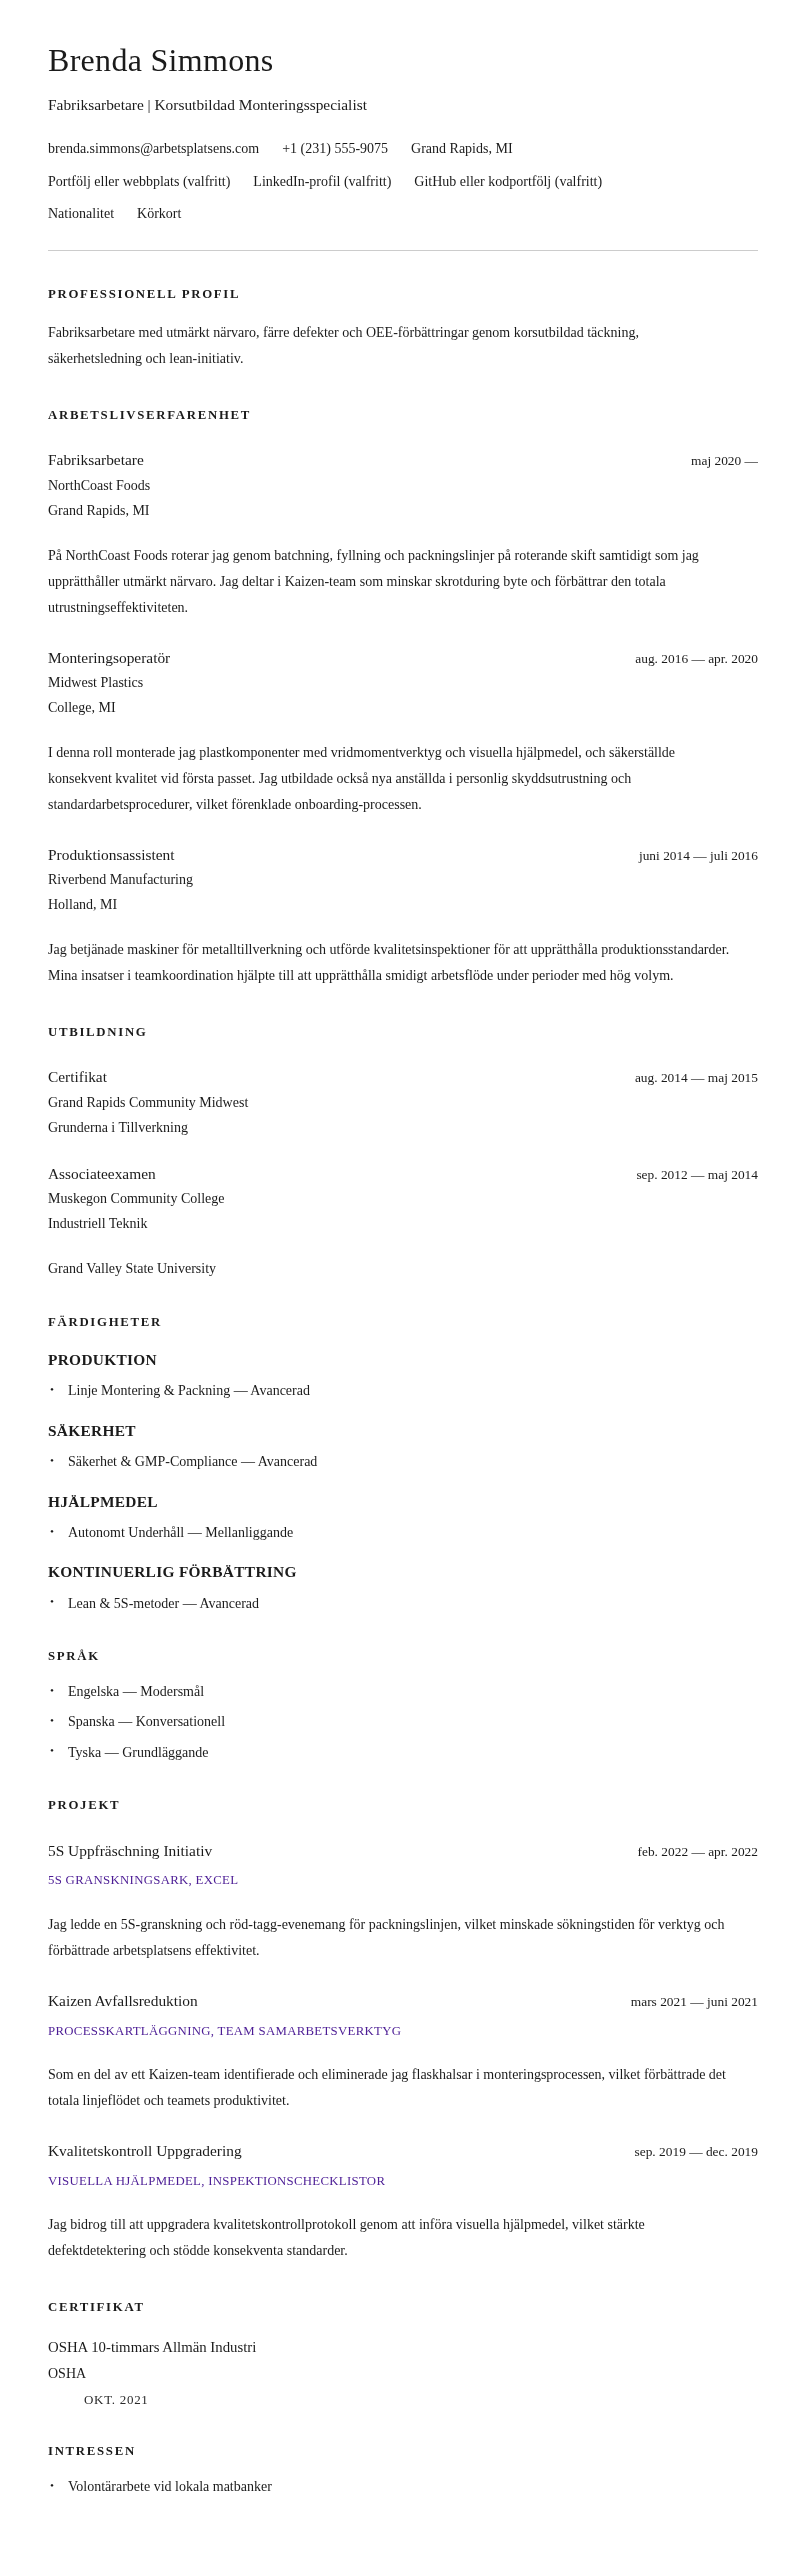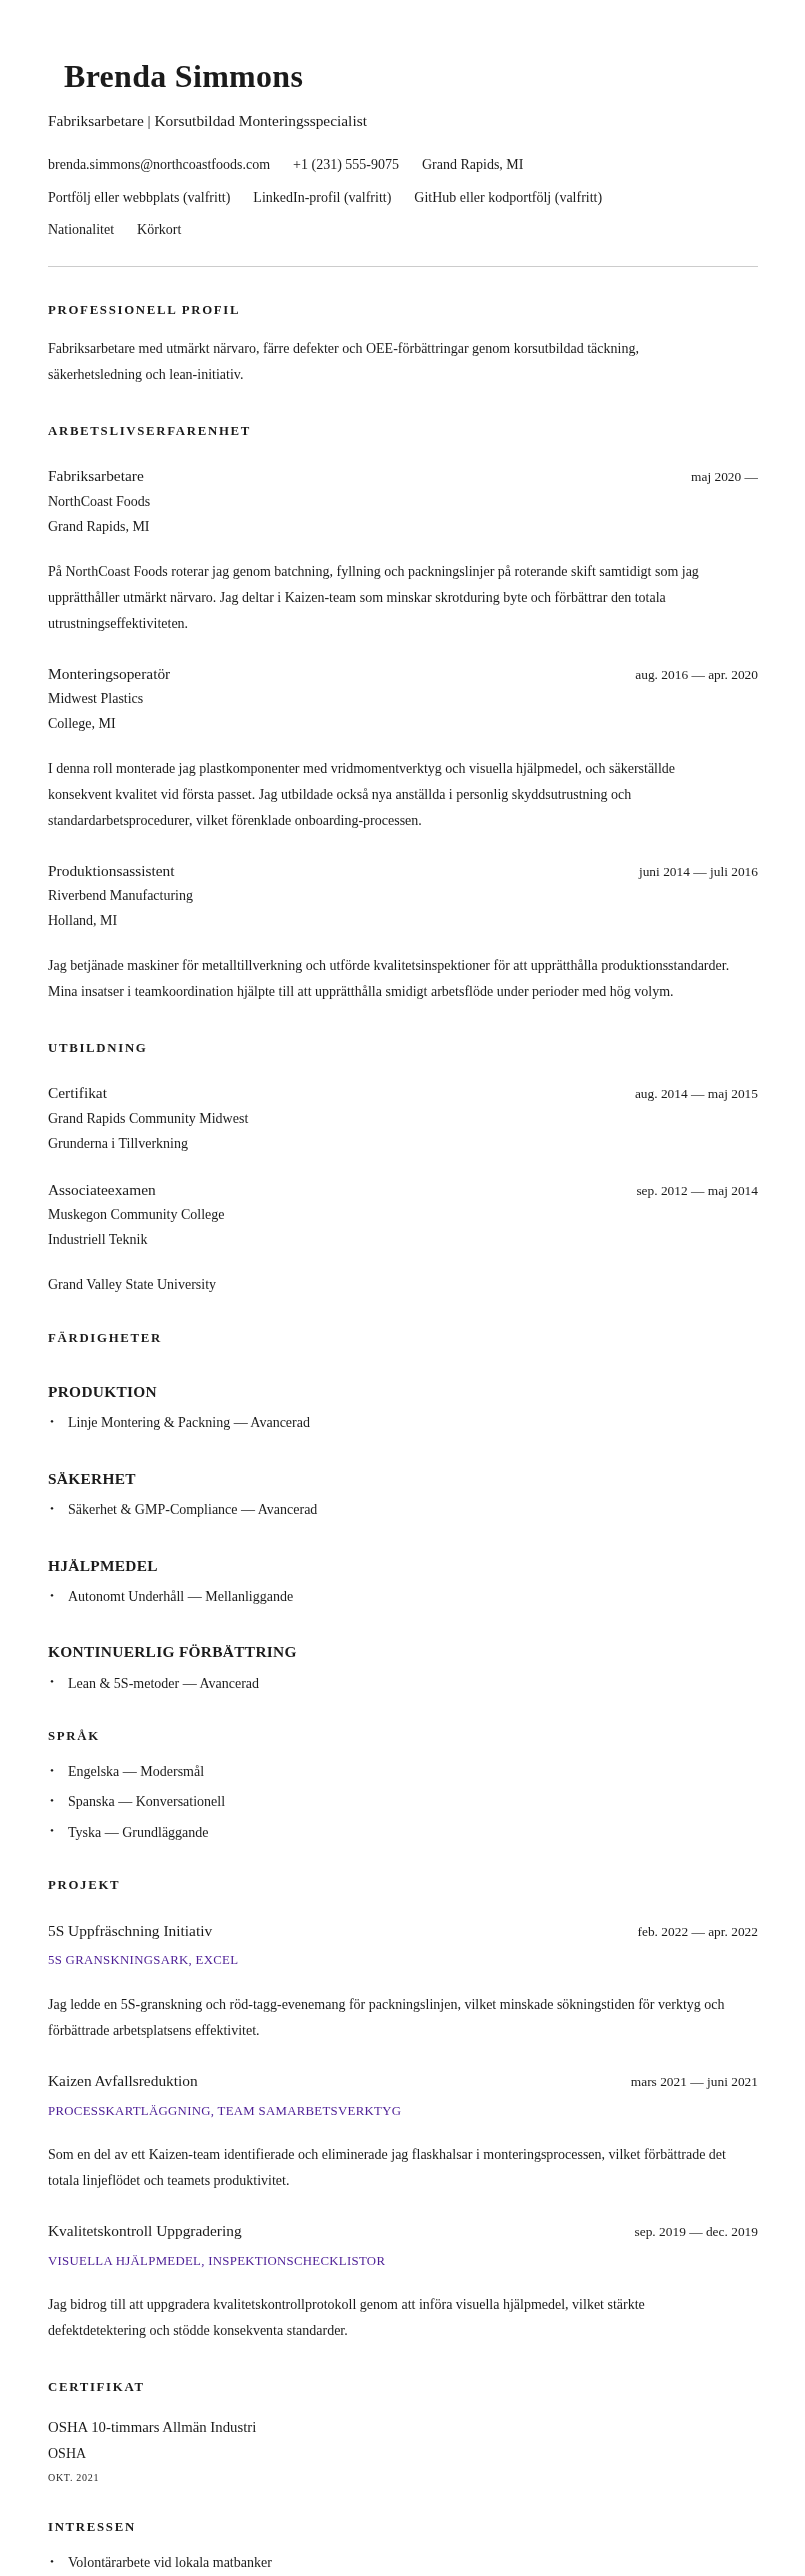--- a/index.html
+++ b/index.html
@@ -13,23 +13,23 @@
     min-height: 2576px;
     margin: 0 auto;
     box-sizing: border-box;
     padding: 42px 48px 40px 48px;
     background: #ffffff;
   }
 
   
   .name {
     font-size: 32px;
-    font-weight: 700;
+    font-weight: 400;
     letter-spacing: 0.3px;
-    margin: 16px;
+    margin: 0;
     line-height: 1.15;
   }
   .headline {
     font-size: 15.4px;
     margin-top: 16px;
     line-height: 1.3;
   }
   .contact-block { margin-top: 25.5px; }
   .contact-row {
     display: flex;
@@ -97,21 +97,21 @@
     margin-top: 12px;
     line-height: 1.3;
     color: #4c1d95;
   }
 
   
   .skill-category {
     font-size: 15.4px;
     font-weight: 700;
     letter-spacing: 0.3px;
-    margin-top: 36px;
+    margin-top: 20px;
     line-height: 1.25;
   }
 
   
   ul.bullets {
     margin: 12px 0 0 0;
     padding: 0;
     list-style: none;
   }
   ul.bullets li {
@@ -135,39 +135,40 @@
     font-weight: 400;
     margin-top: 23px;
     line-height: 1.25;
   }
   .cert-issuer {
     font-size: 14px;
     margin-top: 8px;
     line-height: 1.25;
   }
   .cert-date {
-    font-size: 10px;
+    font-size: 13px;
     letter-spacing: 0.7px;
     margin-top: 9.4px;
     line-height: 1.25;
     color: #2a2a2a;
+    margin-left: 36px;
   }
 </style>
 </head>
 <body>
 
 <div class="page">
 
   <header>
     <h1 class="name">Brenda Simmons</h1>
     <div class="headline">Fabriksarbetare | Korsutbildad Monteringsspecialist</div>
 
     <div class="contact-block">
       <div class="contact-row">
-        <span>brenda.simmons@northcoastfoods.com</span>
+        <span>brenda.simmons@arbetsplatsens.com</span>
         <span>+1 (231) 555-9075</span>
         <span>Grand Rapids, MI</span>
       </div>
       <div class="contact-row">
         <span>Portfölj eller webbplats (valfritt)</span>
         <span>LinkedIn-profil (valfritt)</span>
         <span>GitHub eller kodportfölj (valfritt)</span>
       </div>
       <div class="contact-row">
         <span>Nationalitet</span>

